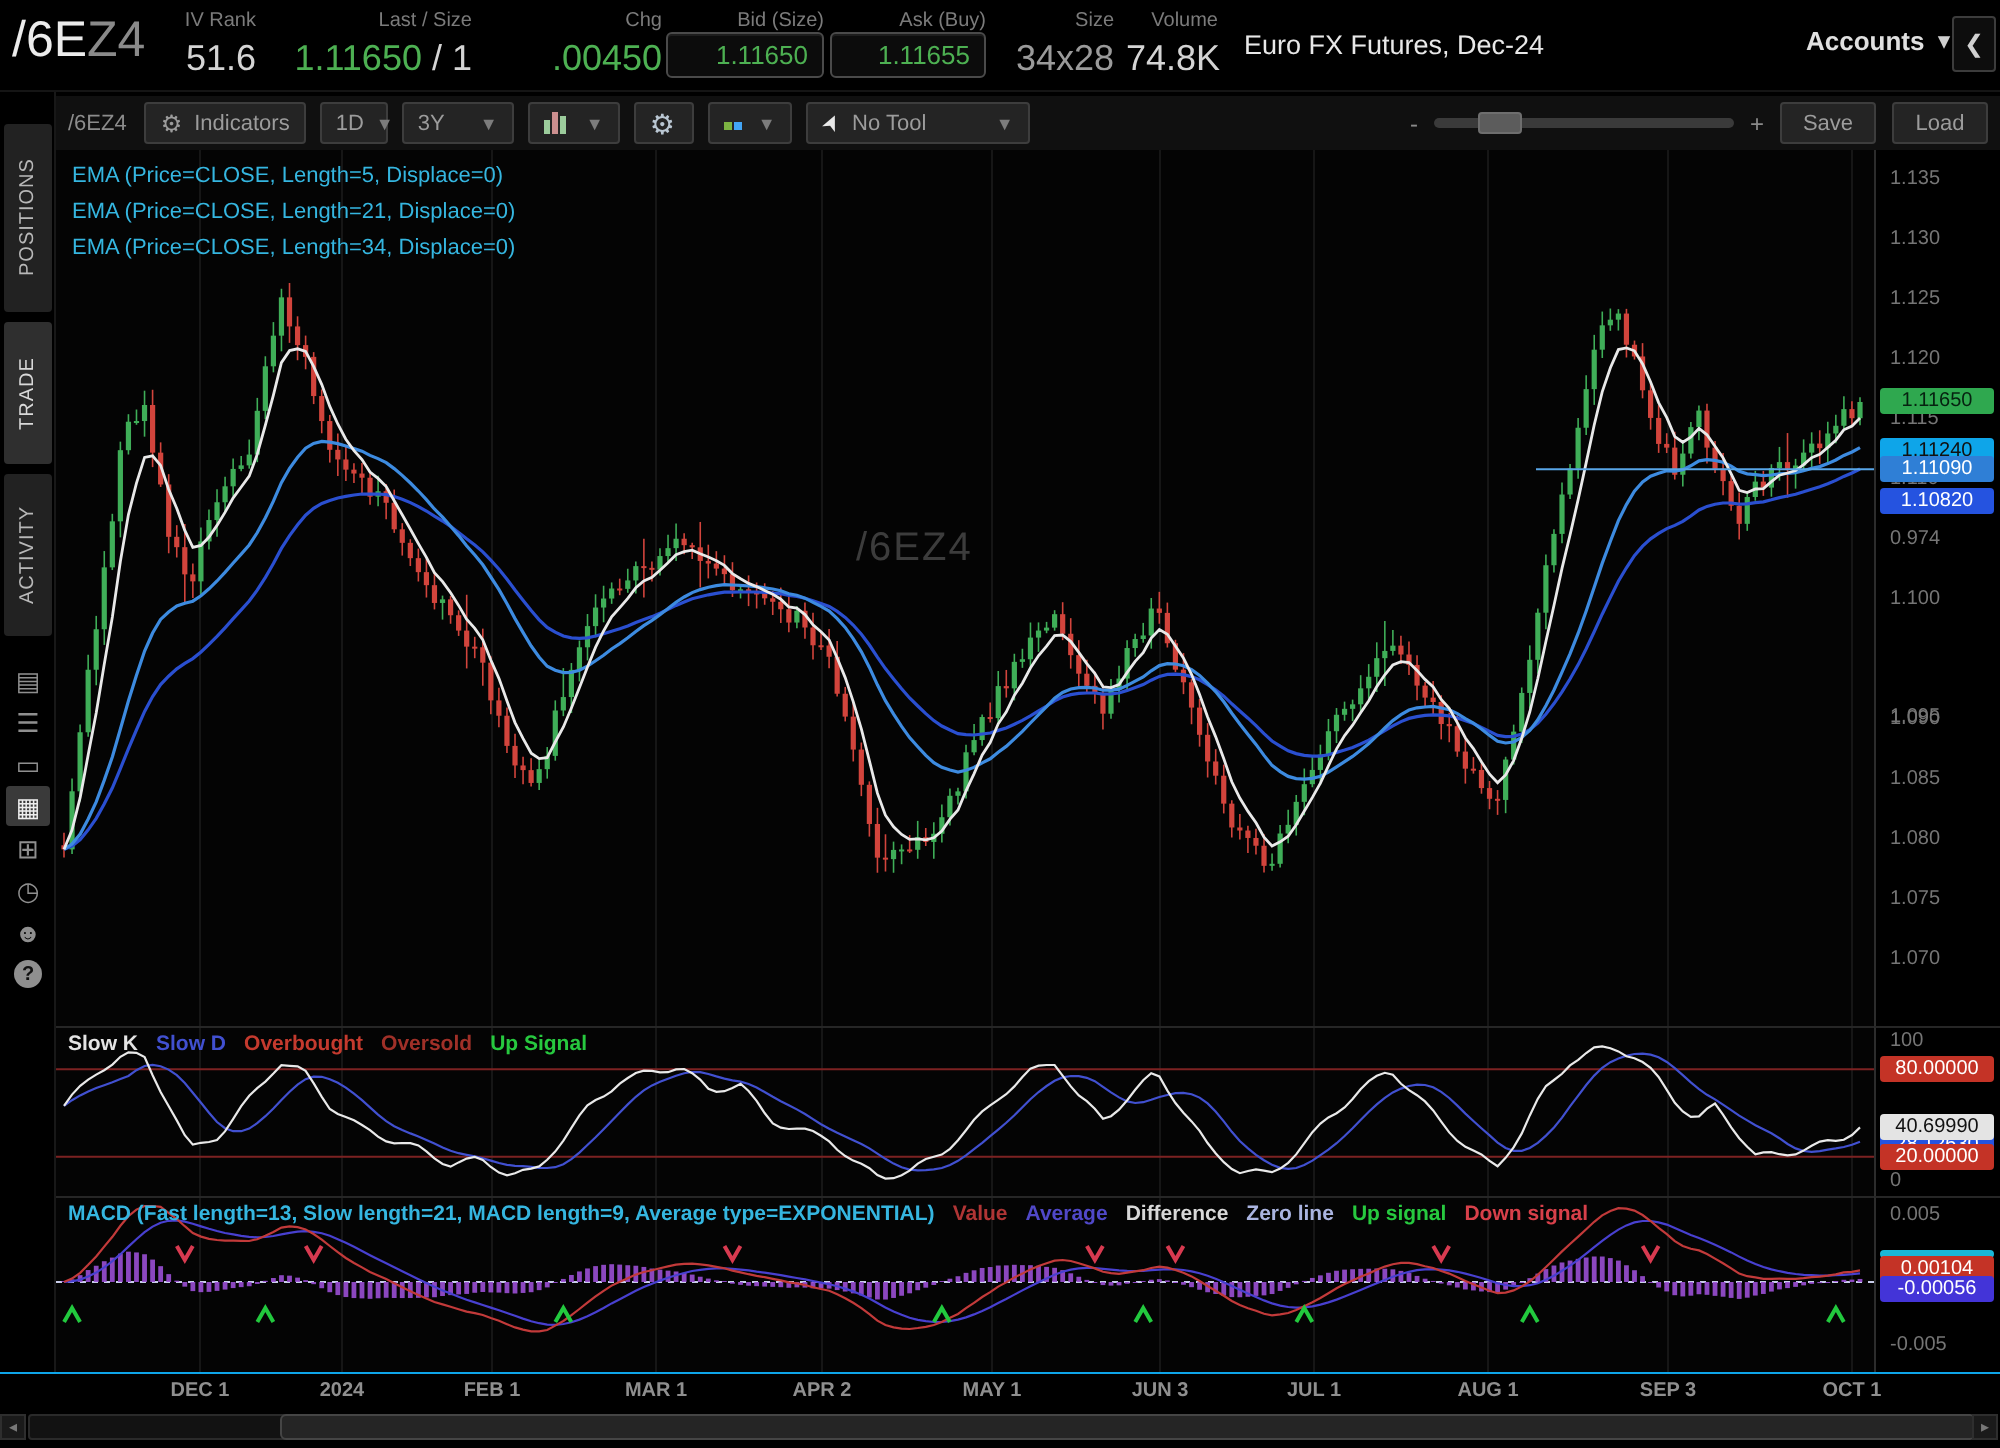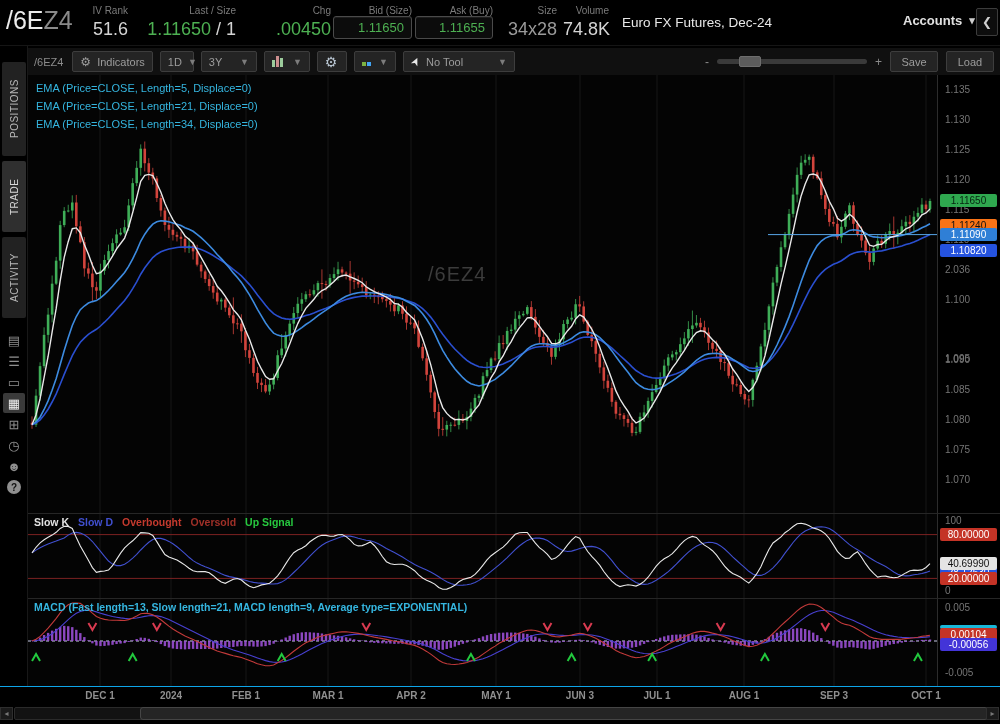--- a/index.html
+++ b/index.html
@@ -643,29 +643,29 @@
       </div>
     <div id="watermark">/6EZ4</div>
   </div>
   <div class="axis" id="paxis">
       <div class="tick" style="top: 9px;">1.135</div>
       <div class="tick" style="top: 39px;">1.130</div>
       <div class="tick" style="top: 69px;">1.125</div>
       <div class="tick" style="top: 99px;">1.120</div>
       <div class="tick" style="top: 129px;">1.115</div>
       <div class="tick" style="top: 159px;">1.110</div>
-      <div class="tick" style="top: 189px;">2.036</div>
+      <div class="tick" style="top: 189px;">0.974</div>
       <div class="tick" style="top: 219px;">1.100</div>
       <div class="tick" style="top: 249px; margin-top: 29px;">1.095</div>
       <div class="tick" style="top: 279px;">1.090</div>
       <div class="tick" style="top: 309px;">1.085</div>
       <div class="tick" style="top: 339px;">1.080</div>
       <div class="tick" style="top: 369px;">1.075</div>
       <div class="tick" style="top: 399px;">1.070</div>
-      <div class="bub" style="top: 144px; background: #f97316; color: rgb(17, 17, 17);">1.11240</div>
+      <div class="bub" style="top: 144px; background: #0ea5e9; color: rgb(17, 17, 17);">1.11240</div>
       <div class="bub" style="top: 153px; background: rgb(47, 127, 214); color: rgb(255, 255, 255);">1.11090</div>
       <div class="bub" style="top: 169px; background: rgb(37, 83, 224); color: rgb(255, 255, 255);">1.10820</div>
       <div class="bub" style="top: 119px; background: rgb(47, 168, 79); color: rgb(6, 34, 16);">1.11650</div>
     </div>
 
   <div class="panel" id="stoch-panel">
     <div class="phead">
       <span id="stoch-legend" style="display:flex;gap:9px">
           <span class="leg" style="color: rgb(228, 228, 228);">Slow K</span>
           <span class="leg" style="color: rgb(65, 80, 208); text-align: right;">Slow D</span>
@@ -697,20 +697,28 @@
       <div class="tick" style="top: 71px;">0</div>
       <div class="bub" style="top: 52px; background: rgb(37, 83, 224); color: rgb(255, 255, 255);">28.12630</div>
       <div class="bub" style="top: 14px; background: rgb(196, 51, 38); color: rgb(255, 255, 255);">80.00000</div>
       <div class="bub" style="top: 58px; background: rgb(196, 51, 38); color: rgb(255, 255, 255);">20.00000</div>
       <div class="bub" style="top: 43px; background: rgb(228, 228, 228); color: rgb(17, 17, 17);">40.69990</div>
     </div>
 
   <div class="panel" id="macd-panel">
     <div class="phead">
       <span class="study">MACD (Fast length=13, Slow length=21, MACD length=9, Average type=EXPONENTIAL)</span>
+      <span id="macd-legend" style="display:flex;gap:9px">
+          <span class="leg" style="color: rgb(176, 53, 53);">Value</span>
+          <span class="leg" style="color: rgb(80, 72, 200);">Average</span>
+          <span class="leg" style="color: rgb(216, 216, 216);">Difference</span>
+          <span class="leg" style="color: rgb(170, 180, 224);">Zero line</span>
+          <span class="leg" style="color: rgb(39, 201, 63);">Up signal</span>
+          <span class="leg" style="color: rgb(216, 64, 74);">Down signal</span>
+        </span>
     </div>
     <svg id="macd-svg" width="909" height="88" viewBox="0 0 909 88">
         <line x1="72" y1="0" x2="72" y2="88" stroke="#161616"></line>
         <line x1="143" y1="0" x2="143" y2="88" stroke="#161616"></line>
         <line x1="218" y1="0" x2="218" y2="88" stroke="#161616"></line>
         <line x1="300" y1="0" x2="300" y2="88" stroke="#161616"></line>
         <line x1="383" y1="0" x2="383" y2="88" stroke="#161616"></line>
         <line x1="468" y1="0" x2="468" y2="88" stroke="#161616"></line>
         <line x1="552" y1="0" x2="552" y2="88" stroke="#161616"></line>
         <line x1="629" y1="0" x2="629" y2="88" stroke="#161616"></line>

